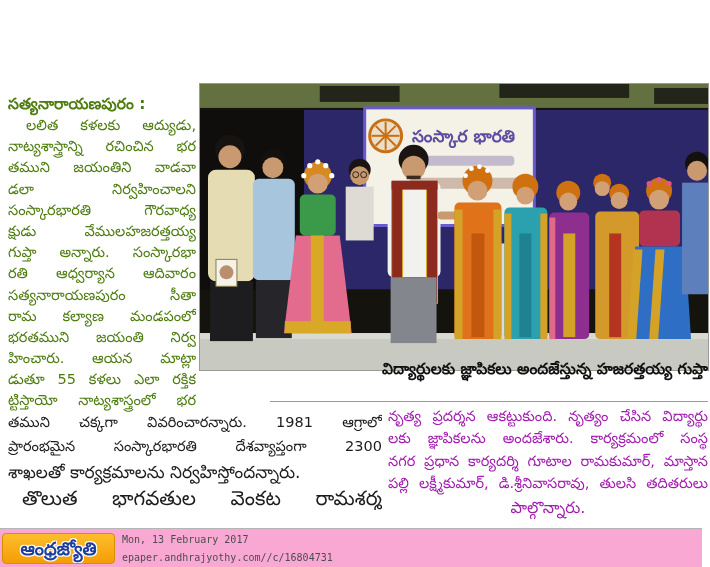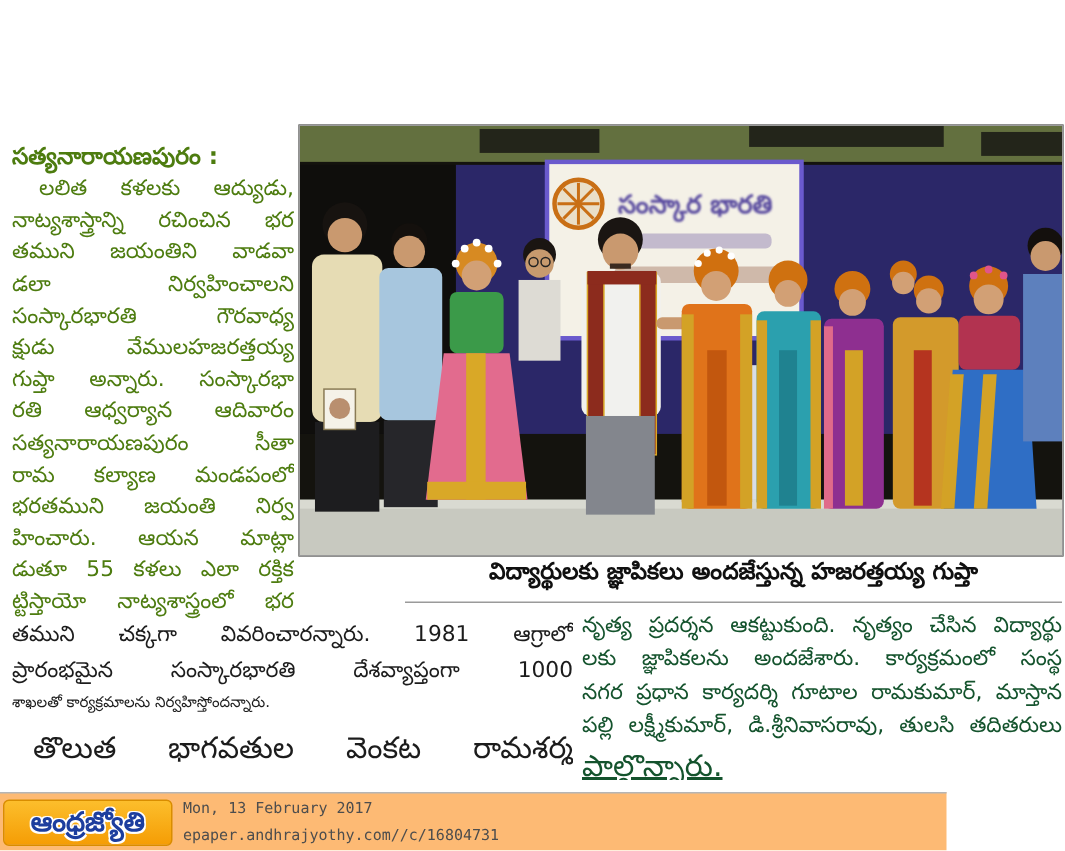--- a/index.html
+++ b/index.html
@@ -18,45 +18,45 @@
   .col1 .bline { font-size:14.5px; height:21.2px; overflow:hidden;
     text-align:justify; text-align-last:justify; }
   .col1 .bline:first-child { padding-left:18px; }
 
   
   .photo { position:absolute; left:199px; top:83px; width:510px; height:288px;
     border:1px solid #9a9a9a; background:#15140f; }
   .photo svg { display:block; width:100%; height:100%; }
 
   
-  .caption { position:absolute; left:270px; top:372px; width:438px; height:26px;
-    font-size:15.5px; font-weight:bold; color:#101010; text-align:center;
+  .caption { position:absolute; left:270px; top:360px; width:438px; height:26px;
+    font-size:15.5px; font-weight:bold; color:#101010; text-align:right;
     overflow:hidden; white-space:nowrap; }
   .caption-rule { position:absolute; left:270px; top:401px; width:438px; height:1px;
     background:#9a9a9a; }
 
   
   .wideblock { position:absolute; left:8px; top:414px; width:374px; color:#1c1c1c; }
   .wideblock .wline { font-size:14.5px; height:24px; overflow:hidden;
     text-align:justify; text-align-last:justify; }
-  .wideblock .wline-end { font-size:10px; height:24px; overflow:hidden;
+  .wideblock .wline-end { font-size:17px; height:24px; overflow:hidden;
     text-align:left; }
   .wideblock .wline-indent { font-size:20px; height:24px; overflow:hidden;
     text-align:justify; text-align-last:justify; padding-left:14px; }
 
   
-  .col2 { position:absolute; left:388px; top:408px; width:320px; color:#14532d; }
+  .col2 { position:absolute; left:388px; top:408px; width:320px; color:#a21caf; }
   .col2 .cline { font-size:14.5px; height:22.4px; overflow:hidden;
     text-align:justify; text-align-last:justify; }
-  .col2 .cline-end { font-size:20px; height:22.4px; overflow:hidden;
-    text-align:left;text-decoration:underline; }
-
-  
-  .footer { position:absolute; left:0; top:528px; width:631px; height:39px;
-    background:#fdba74; border-top:1px solid #b5b5b5; }
+  .col2 .cline-end { font-size:16px; height:22.4px; overflow:hidden;
+    text-align:center; }
+
+  
+  .footer { position:absolute; left:0; top:528px; width:702px; height:39px;
+    background:#f9a8d4; border-top:1px solid #b5b5b5; }
   .logo { position:absolute; left:2px; top:4px; width:113px; height:31px;
     background:linear-gradient(#fcbe2c,#f59d05); border:1px solid #d98d00;
     border-radius:4px; color:#1d3e9e; font-weight:bold; font-size:18px;
     line-height:29px; text-align:center; overflow:hidden; white-space:nowrap;
     text-shadow:1px 1px 0 #fff,-1px -1px 0 #fff,1px -1px 0 #fff,-1px 1px 0 #fff; }
   .meta { position:absolute; left:122px; top:2px;
     font-family:"DejaVu Sans Mono","Liberation Mono",monospace;
     font-size:10px; color:#4d4d4d; line-height:17.5px; }
 </style>
 </head>
@@ -217,21 +217,21 @@
     </svg>
   </div>
 
   <div class="caption">విద్యార్థులకు జ్ఞాపికలు అందజేస్తున్న హజరత్తయ్య గుప్తా</div>
   <div class="caption-rule"></div>
 
   <div class="wideblock">
     <div>
 
     <div class="wline">తముని చక్కగా వివరించారన్నారు. 1981 ఆగ్రాలో</div>
-        <div class="wline">ప్రారంభమైన సంస్కారభారతి దేశవ్యాప్తంగా 1000</div>
+        <div class="wline">ప్రారంభమైన సంస్కారభారతి దేశవ్యాప్తంగా 2300</div>
       </div>
     <div class="wline-end">శాఖలతో కార్యక్రమాలను నిర్వహిస్తోందన్నారు.</div>
     <div class="wline-indent">తొలుత భాగవతుల వెంకట రామశర్మ శిష్యబృందం</div>
   </div>
 
   <div class="col2">
     <div>
 
     <div class="cline">నృత్య ప్రదర్శన ఆకట్టుకుంది. నృత్యం చేసిన విద్యార్థు</div>
         <div class="cline">లకు జ్ఞాపికలను అందజేశారు. కార్యక్రమంలో సంస్థ</div>

